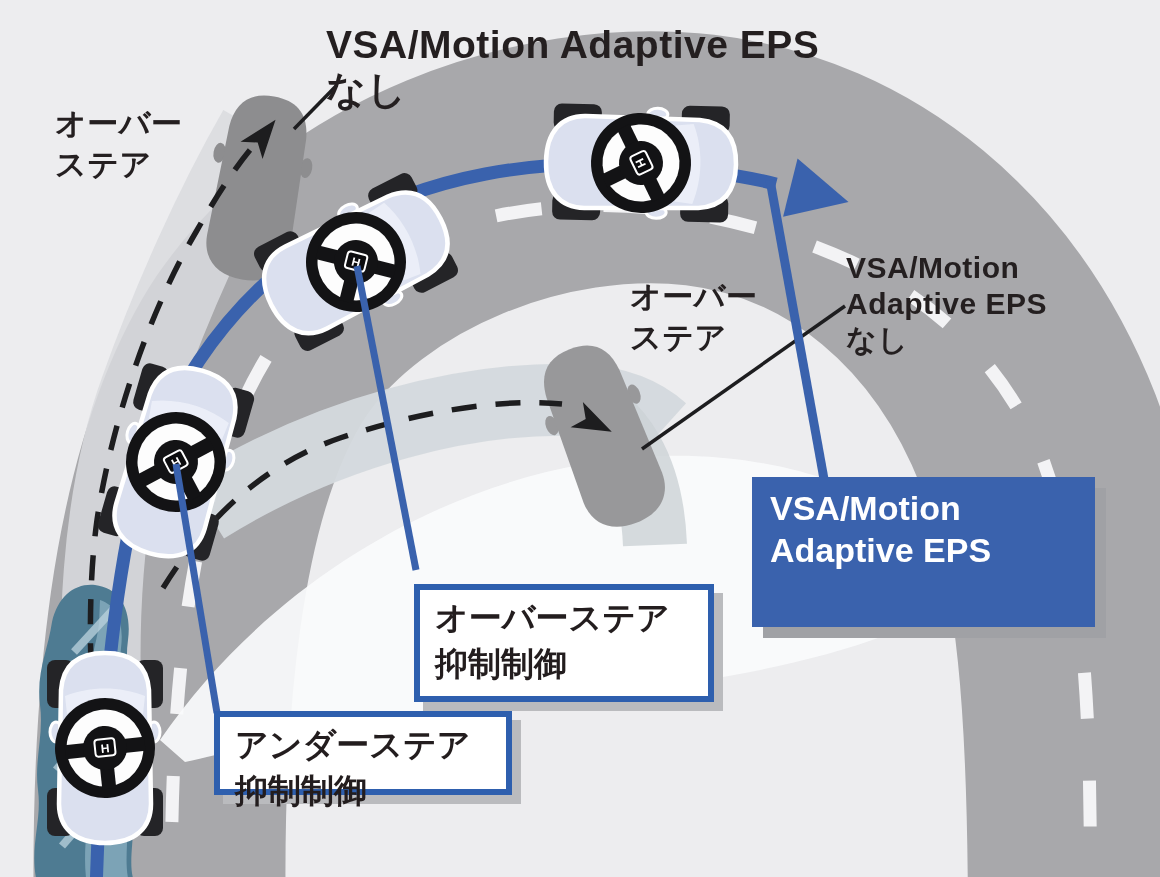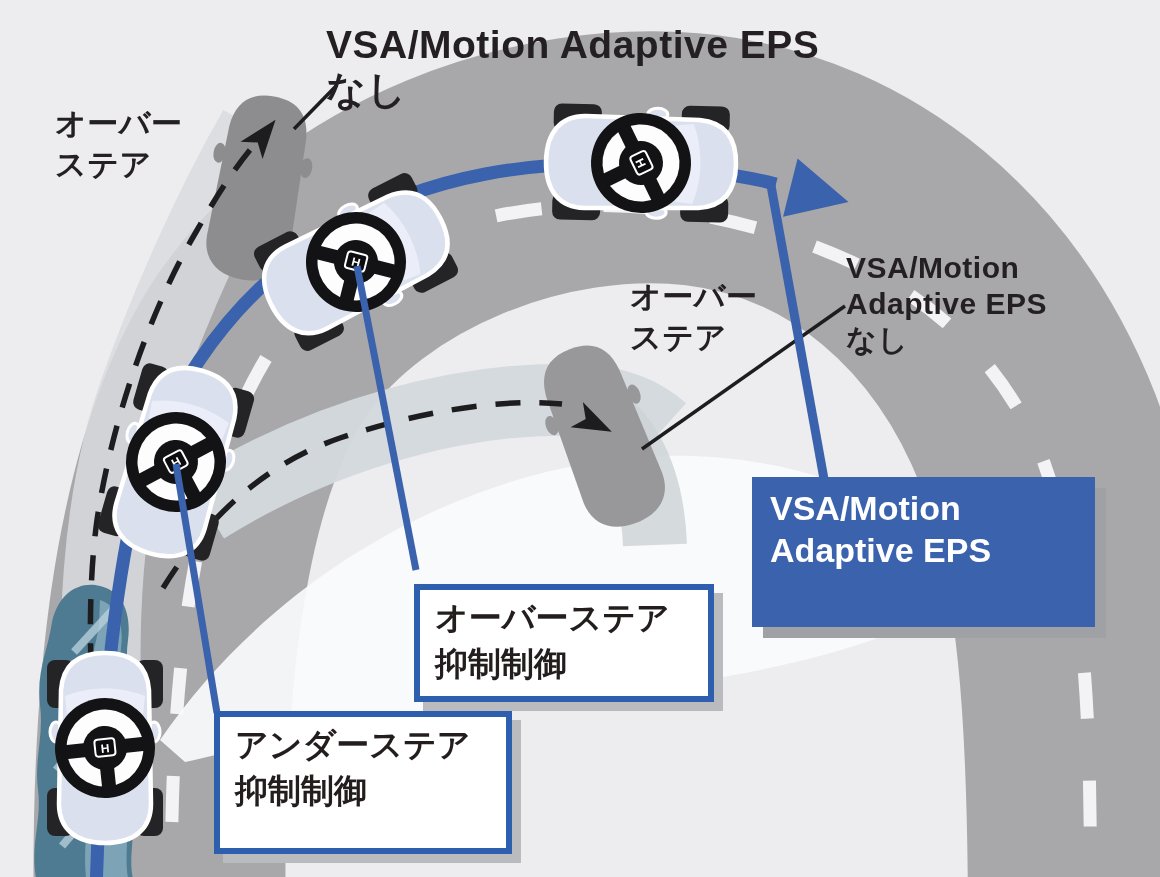--- a/index.html
+++ b/index.html
@@ -25,21 +25,21 @@
     left:752px;top:477px;width:343px;height:150px;
     background:#3a62ad;color:#ffffff;font-size:34px;line-height:1.24;
     padding:10px 18px;box-shadow:11px 11px 0 #a0a1a5;
   }
   .box-white{
     background:#ffffff;border:6px solid #2e5fae;color:#231d1e;
     font-size:33px;line-height:1.4;padding:5px 15px;
     box-shadow:9px 9px 0 #babbbe;
   }
   .box-over{left:414px;top:584px;width:300px;height:118px;}
-  .box-under{left:214px;top:711px;width:298px;height:143px;}
+  .box-under{left:214px;top:711px;width:298px;height:84px;}
   .callout span{display:block;}
 </style>
 </head>
 <body>
 
 <div id="stage">
 
   <svg id="scene" width="1160" height="877" viewBox="0 0 1160 877">
     <defs>
 

